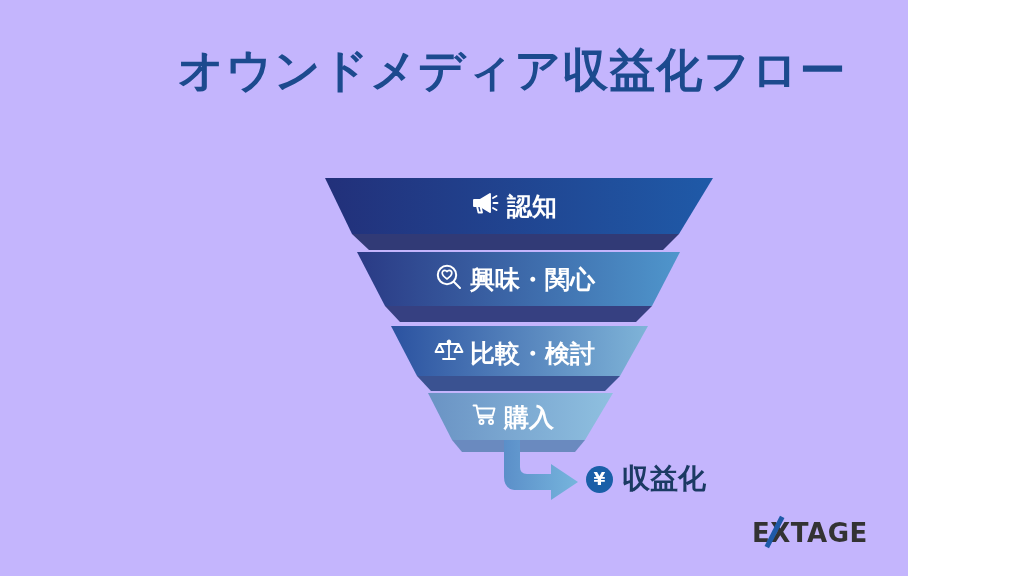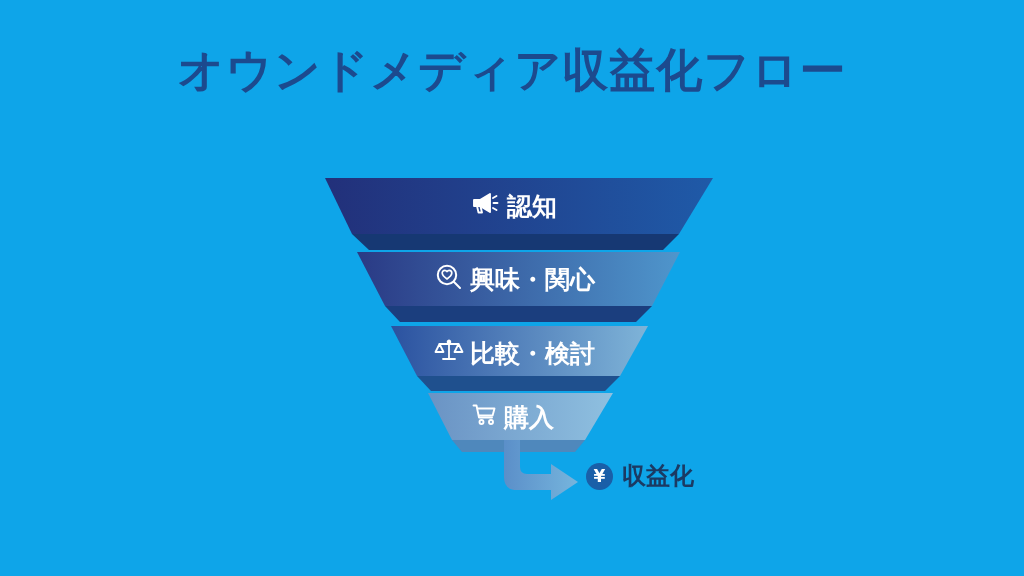--- a/index.html
+++ b/index.html
@@ -4,22 +4,22 @@
 <style>
   * { margin:0; padding:0; box-sizing:border-box; }
   html, body {
     width:1024px; height:576px;
     background:#ffffff;
     font-family:"DejaVu Sans", sans-serif;
     overflow:hidden;
   }
   #slide {
     position:relative;
-    width:1024px; height:576px;
-    background:#0ea5e9;
+    width:908px; height:576px;
+    background:#c4b5fd;
   }
 
   
   #title {
     position:absolute;
     left:0; top:40px;
     width:1024px;
     text-align:center;
     font-size:46px;
     font-weight:bold;
@@ -62,21 +62,21 @@
     flex:0 0 auto;
   }
   #yen-badge span {
     color:#ffffff;
     font-size:17px;
     font-weight:bold;
     line-height:1;
     font-family:"DejaVu Sans", sans-serif;
   }
   #outcome-label {
-    font-size:24px;
+    font-size:28px;
     font-weight:bold;
     color:#1b3a63;
     white-space:nowrap;
     font-family:Liberation Mono, monospace;
   }
 
   
   #logo {
     position:absolute;
     right:38px; bottom:26px;
@@ -208,14 +208,18 @@
     </svg>
   </div>
 
   <div id="outcome">
     <div id="yen-badge">
       <span>¥</span>
     </div>
     <div id="outcome-label">収益化</div>
   </div>
 
+  <div id="logo">
+    <div id="logo-text">EXTAGE</div>
+    <div id="logo-stroke"></div>
+  </div>
 
 </div>
 
 </body></html>

